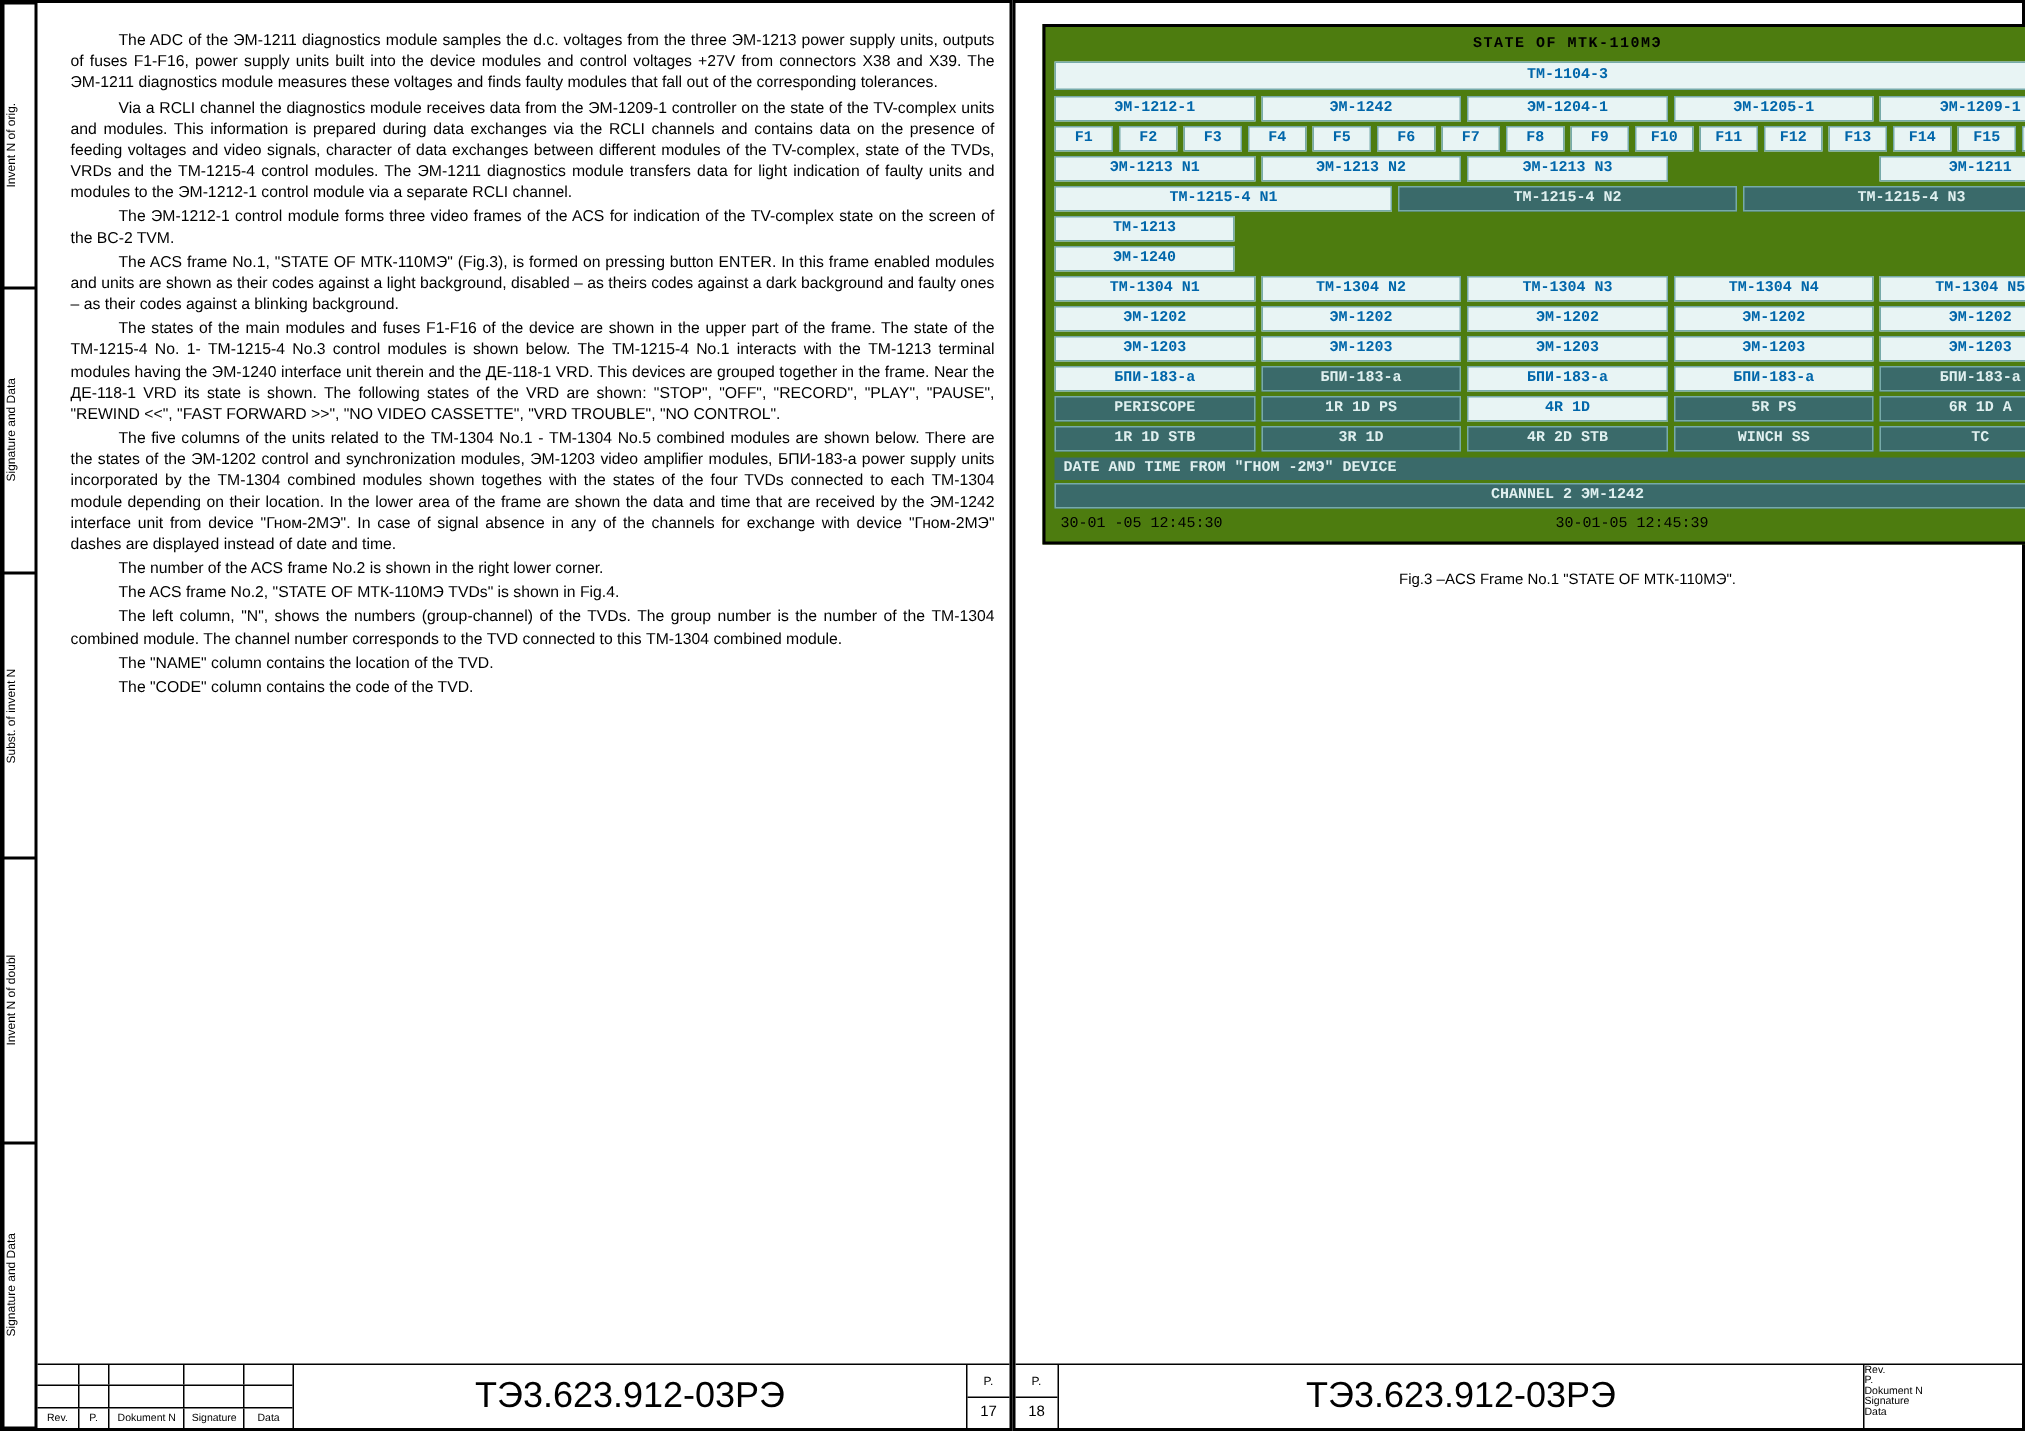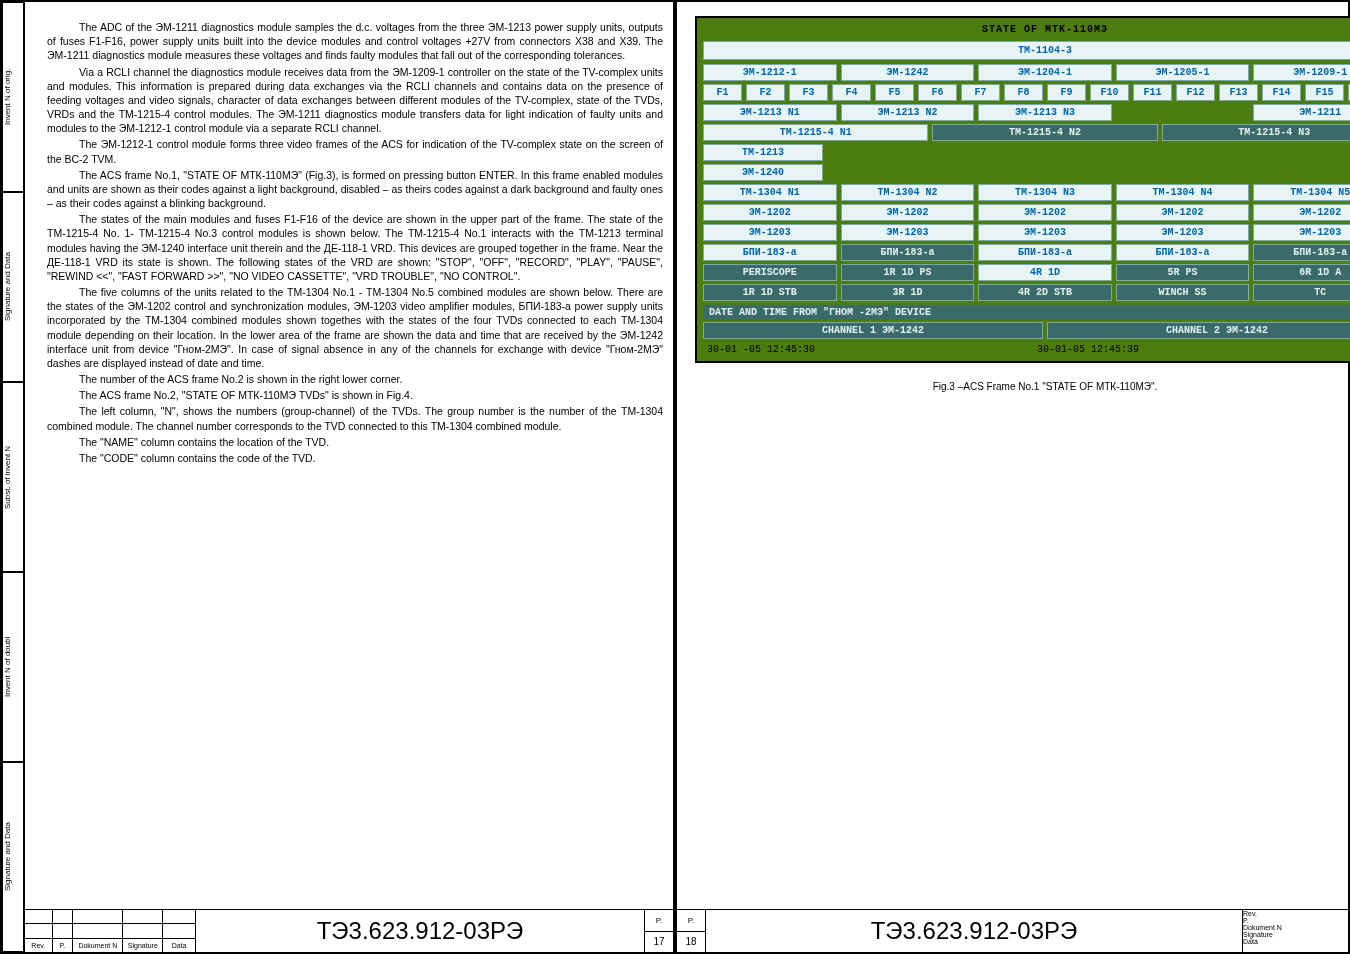--- a/index.html
+++ b/index.html
@@ -367,21 +367,20 @@
             <div class="row">
               <div class="cell-box w1 disabled">1R 1D STB</div>
               <div class="cell-box w1 disabled">3R 1D</div>
               <div class="cell-box w1 disabled">4R 2D STB</div>
               <div class="cell-box w1 disabled">WINCH SS</div>
               <div class="cell-box w1 disabled">TC</div>
             </div>
           </div>
         <div class="section-header dark">DATE AND TIME FROM "ГНОМ -2МЭ" DEVICE</div>
         <div class="row">
-          <div class="cell-box disabled w1">CHANNEL 1 ЭМ-1242</div>
           <div class="cell-box disabled w1">CHANNEL 2 ЭМ-1242</div>
         </div>
         <div class="date-row">
           <div class="dcell">30-01 -05   12:45:30</div>
           <div class="dcell">30-01-05   12:45:39</div>
           <div class="n1-badge">N1</div>
         </div>
       </div>
       <div class="caption">Fig.3 –ACS Frame No.1 "STATE OF МТК-110МЭ".</div>
     </div>

